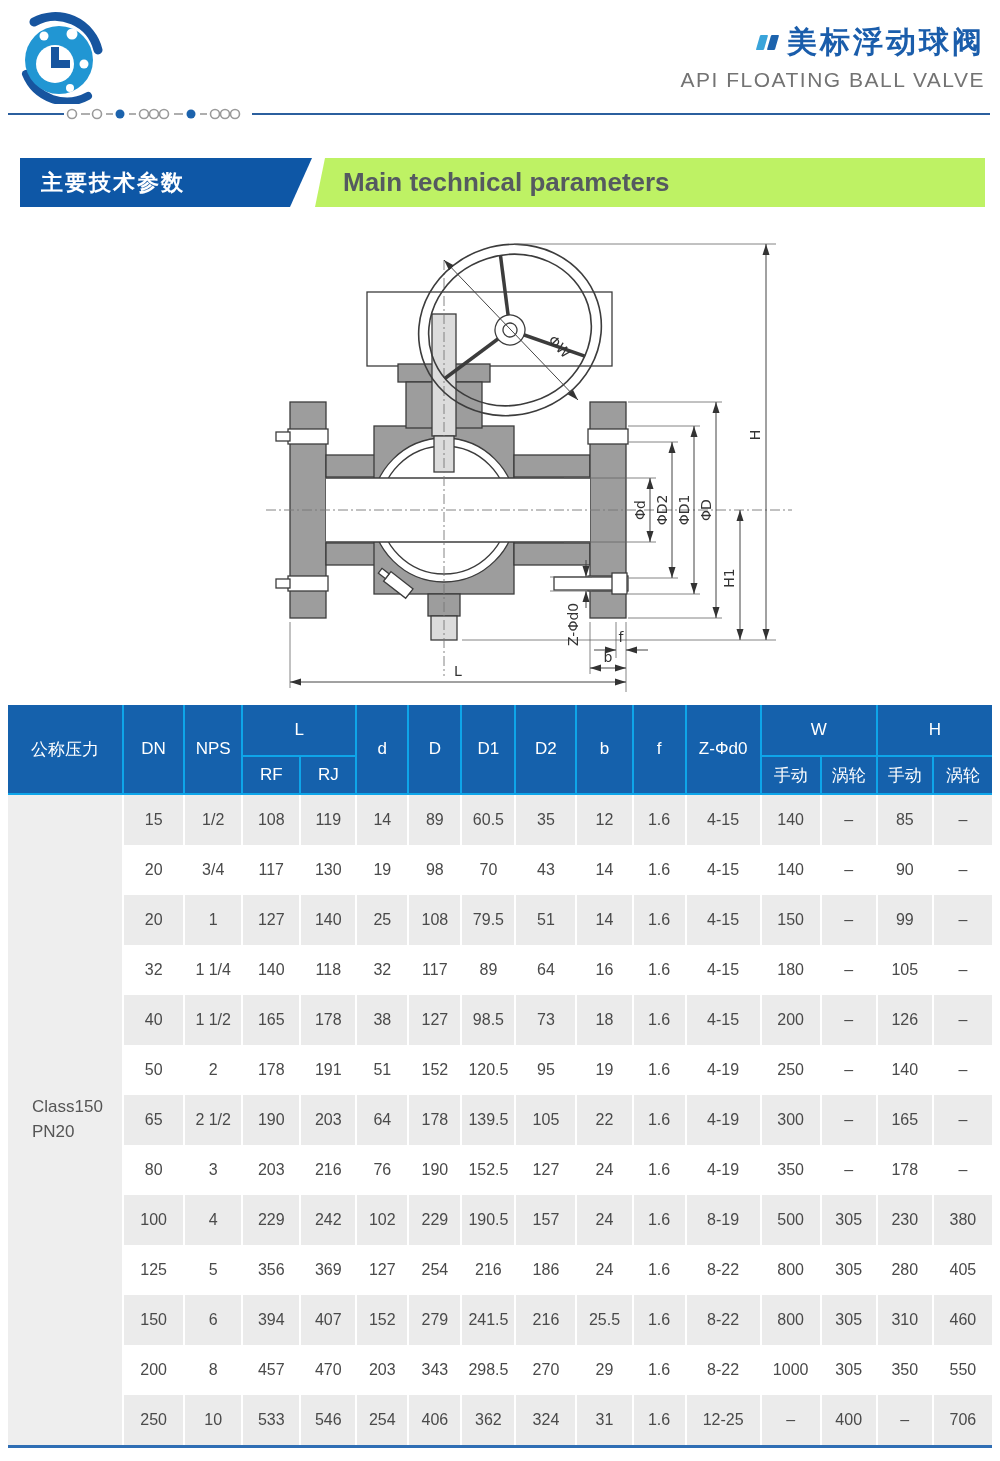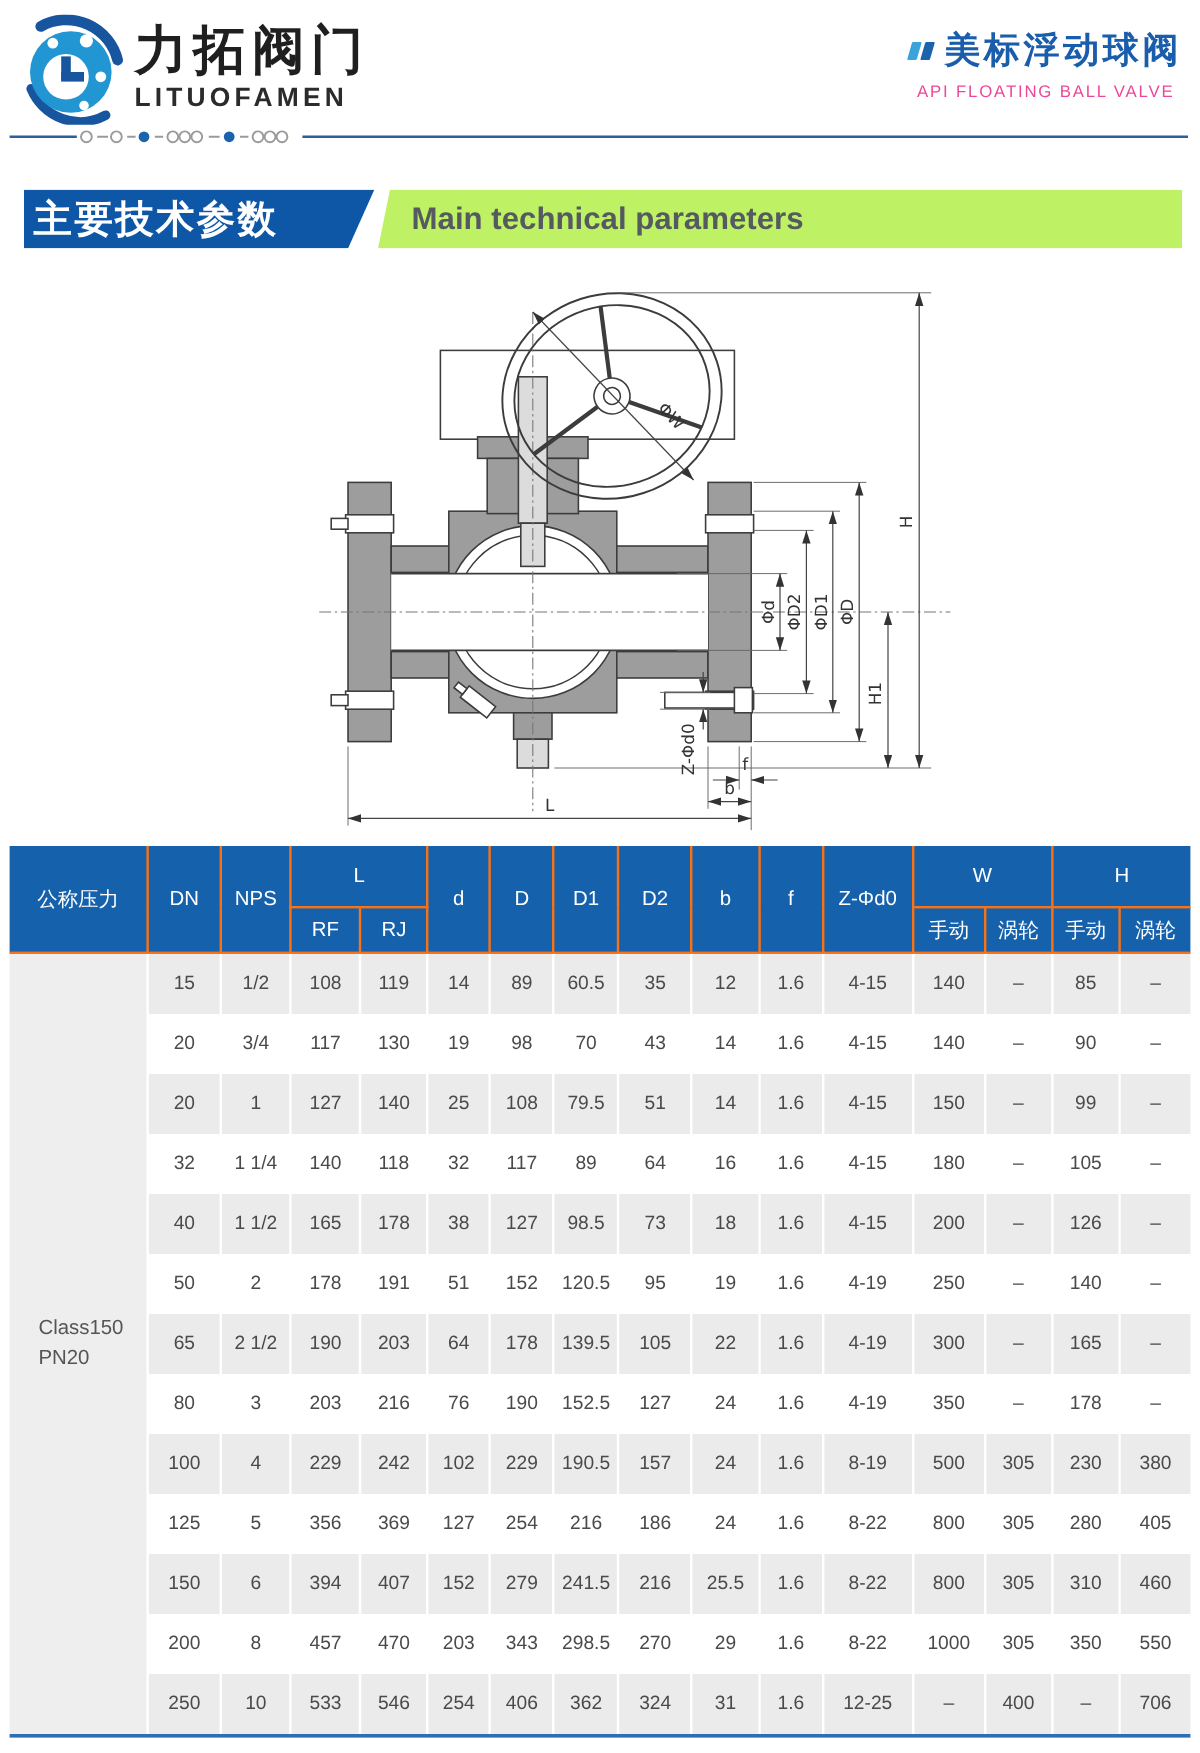--- a/index.html
+++ b/index.html
@@ -10,45 +10,45 @@
   .logo-icon{width:92px;height:92px;}
   .logo-text{margin-left:6px;padding-top:8px;}
   .logo-cn{font-size:44px;font-weight:bold;color:#1f1f1f;letter-spacing:5px;line-height:1.05;}
   .logo-en{font-size:22px;font-weight:bold;color:#2b2b2b;letter-spacing:3.5px;margin-top:2px;}
   .product{position:absolute;right:15px;top:22px;text-align:center;}
   .product-cn{font-size:30px;font-weight:bold;color:#1a5dab;letter-spacing:3px;display:flex;align-items:center;justify-content:flex-end;gap:10px;}
   .qmark{display:inline-flex;gap:3px;}
   .qmark i{display:block;width:8px;height:15px;transform:skewX(-16deg);border-radius:1px;}
   .qmark i:nth-child(1){background:#3aa4da;}
   .qmark i:nth-child(2){background:#1c63ad;}
-  .product-en{font-size:14px;color:#ec4899;letter-spacing:1.5px;margin-top:5px;}
+  .product-en{font-size:21px;color:#737373;letter-spacing:1.5px;margin-top:5px;}
   .divider{position:absolute;left:0;top:103px;}
   
   .banner{position:absolute;left:0;top:158px;width:1000px;height:49px;}
   .banner-blue{position:absolute;left:20px;top:0;width:292px;height:49px;background:#0e57a6;
       clip-path:polygon(0 0,100% 0,calc(100% - 22px) 100%,0 100%);
-      color:#fff;font-size:32px;font-weight:bold;letter-spacing:2px;line-height:49px;padding-left:8px;box-sizing:border-box;}
+      color:#fff;font-size:22px;font-weight:bold;letter-spacing:2px;line-height:49px;padding-left:21px;box-sizing:border-box;}
   .banner-gray{position:absolute;left:315px;top:0;width:670px;height:49px;background:#bef264;
       clip-path:polygon(10px 0,100% 0,100% 100%,0 100%);
       color:#555a60;font-size:26px;font-weight:bold;line-height:49px;padding-left:28px;box-sizing:border-box;}
   
   .drawing{position:absolute;left:252px;top:230px;width:560px;height:462px;}
   .oL{stroke:#3c3c3c;stroke-width:1.6;fill:none;}
   .mF{fill:#9d9d9d;stroke:#3c3c3c;stroke-width:1.3;}
   .wF{fill:#ffffff;stroke:#3c3c3c;stroke-width:1.3;}
   .sF{fill:#dcdcdc;stroke:#3c3c3c;stroke-width:1.3;}
   .dim{stroke:#444;stroke-width:1;fill:none;}
   .ext{stroke:#666;stroke-width:0.8;fill:none;}
   .cl{stroke:#777;stroke-width:0.9;stroke-dasharray:10 3 2 3;fill:none;}
   .dtx{font-size:14px;fill:#333;font-family:"DejaVu Sans",sans-serif;}
   
   .tblwrap{position:absolute;left:8px;top:705px;width:984px;border-bottom:3px solid #2f6eb4;}
   table.params{width:984px;border-collapse:collapse;table-layout:fixed;font-family:"Liberation Sans","DejaVu Sans",sans-serif;}
   table.params thead th{background:#1561ac;color:#fff;font-weight:normal;font-size:17px;
-      border:2px solid #f97316;text-align:center;padding:0;}
+      border:2px solid #0ea5e9;text-align:center;padding:0;}
   table.params thead tr:first-child th{height:50px;}
   table.params thead tr:last-child th{height:36px;}
   table.params thead tr:first-child th{border-top:none;}
   table.params th:first-child,table.params td:first-child{border-left:none;}
   table.params th:last-child,table.params td:last-child{border-right:none;}
   table.params tbody td{height:50px;text-align:center;font-size:16px;color:#4a4a4a;
       border-left:2px solid #fff;border-right:2px solid #fff;padding:0;}
   table.params tbody tr.odd td{background:#ebebeb;}
   table.params tbody tr.even td{background:#ffffff;}
   table.params tbody td.pressure-cell{background:#eeeeee !important;text-align:left;padding-left:24px;
@@ -66,24 +66,20 @@
       <circle cx="45" cy="48" r="34" fill="#2196d3"></circle>
       <path d="M14 30 A36 36 0 0 1 40 12" fill="none" stroke="#ffffff" stroke-width="3"></path>
       <circle cx="41" cy="52" r="19" fill="#ffffff"></circle>
       <rect x="37" y="35" width="8" height="20" fill="#17559f"></rect>
       <rect x="37" y="48" width="19" height="8" fill="#17559f"></rect>
       <circle cx="30" cy="24" r="4.5" fill="#ffffff"></circle>
       <circle cx="58" cy="22" r="5.5" fill="#ffffff"></circle>
       <circle cx="70" cy="52" r="4.5" fill="#ffffff"></circle>
       <circle cx="56" cy="76" r="4" fill="#ffffff"></circle>
     </svg>
-    <div class="logo-text">
-      <div class="logo-cn">力拓阀门</div>
-      <div class="logo-en">LITUOFAMEN</div>
-    </div>
   </div>
 
   <div class="product">
     <div class="product-cn">
       <span class="qmark">
           <i></i>
           <i></i>
         </span>
       <span>美标浮动球阀</span>
     </div>

